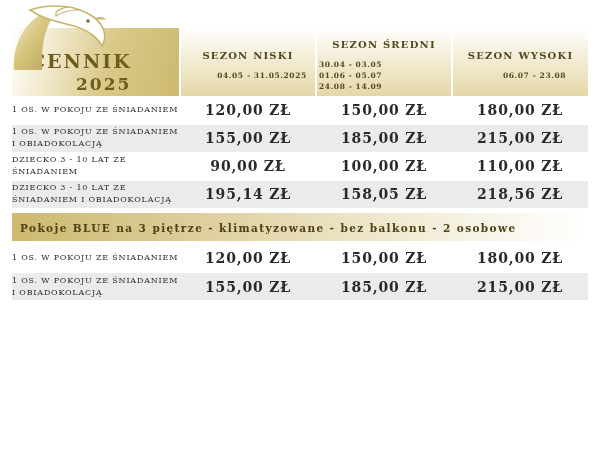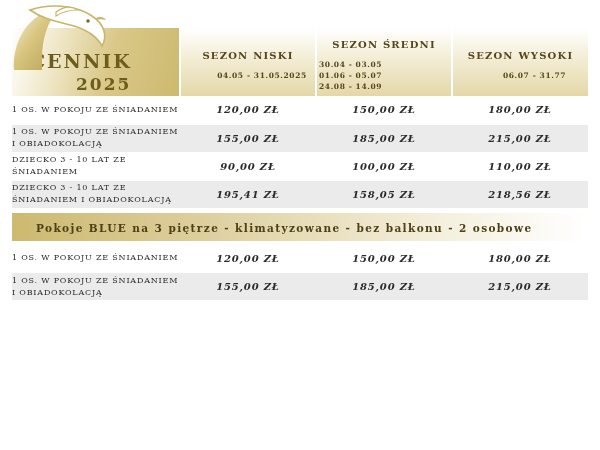--- a/index.html
+++ b/index.html
@@ -115,36 +115,35 @@
     font-family: "DejaVu Serif", serif;
     font-size: 8px;
     letter-spacing: 0.8px;
     color: #2a2a2a;
     padding: 8px 6px 8px 10px;
     line-height: 12px;
     text-transform: uppercase;
   }
   .row-price {
     font-family: "DejaVu Serif", serif;
-    font-size: 10px;
+    font-size: 14px;
     font-weight: bold;
     letter-spacing: 0.8px;
     color: #2a2a2a;
     text-align: center;
-    font-style: italic;
   }
   tr.band-white td { background: #ffffff; }
   tr.band-grey td { background: #ebebeb; }
   tr.data-row { height: 28px; }
   tr.data-row td { border-bottom: 1px solid #ffffff; }
 
   .section-row td {
     background: linear-gradient(90deg, #cdb96f 0%, #ded0a0 35%, #f3eeda 72%, #ffffff 100%);
     height: 28px;
-    padding-left: 24px;
+    padding-left: 8px;
   }
   .section-title {
     font-family: "DejaVu Serif", serif;
     font-size: 10.5px;
     font-weight: bold;
     letter-spacing: 1.4px;
     color: #4d4016;
   }
 
   .spacer-row td { height: 4px; background: #ffffff; }
@@ -189,21 +188,21 @@
           <span class="season-dates">04.05 - 31.05.2025</span>
         </th>
         <th class="hdr-season left-dates">
           <span class="season-name">SEZON ŚREDNI</span>
           <span class="season-dates" style="white-space:pre-line">30.04 - 03.05
 01.06 - 05.07
 24.08 - 14.09</span>
         </th>
         <th class="hdr-season">
           <span class="season-name">SEZON WYSOKI</span>
-          <span class="season-dates">06.07 - 31.77</span>
+          <span class="season-dates">06.07 - 23.08</span>
         </th>
       </tr>
     </thead>
     <tbody>
       <tr class="data-row band-white">
         <td class="row-label">1 os. W pokoju ze śniadaniem</td>
         <td class="row-price">120,00 ZŁ</td>
         <td class="row-price">150,00 ZŁ</td>
         <td class="row-price">180,00 ZŁ</td>
       </tr>
@@ -214,21 +213,21 @@
         <td class="row-price">215,00 ZŁ</td>
       </tr>
       <tr class="data-row band-white">
         <td class="row-label">Dziecko 3 - 10 lat ze śniadaniem</td>
         <td class="row-price">90,00 ZŁ</td>
         <td class="row-price">100,00 ZŁ</td>
         <td class="row-price">110,00 ZŁ</td>
       </tr>
       <tr class="data-row band-grey">
         <td class="row-label">Dziecko 3 - 10 lat ze śniadaniem i obiadokolacją</td>
-        <td class="row-price">195,41 ZŁ</td>
+        <td class="row-price">195,14 ZŁ</td>
         <td class="row-price">158,05 ZŁ</td>
         <td class="row-price">218,56 ZŁ</td>
       </tr>
 
       <tr class="spacer-row">
           <td colspan="4"></td>
         </tr>
 
       <tr class="section-row">
         <td colspan="4">

